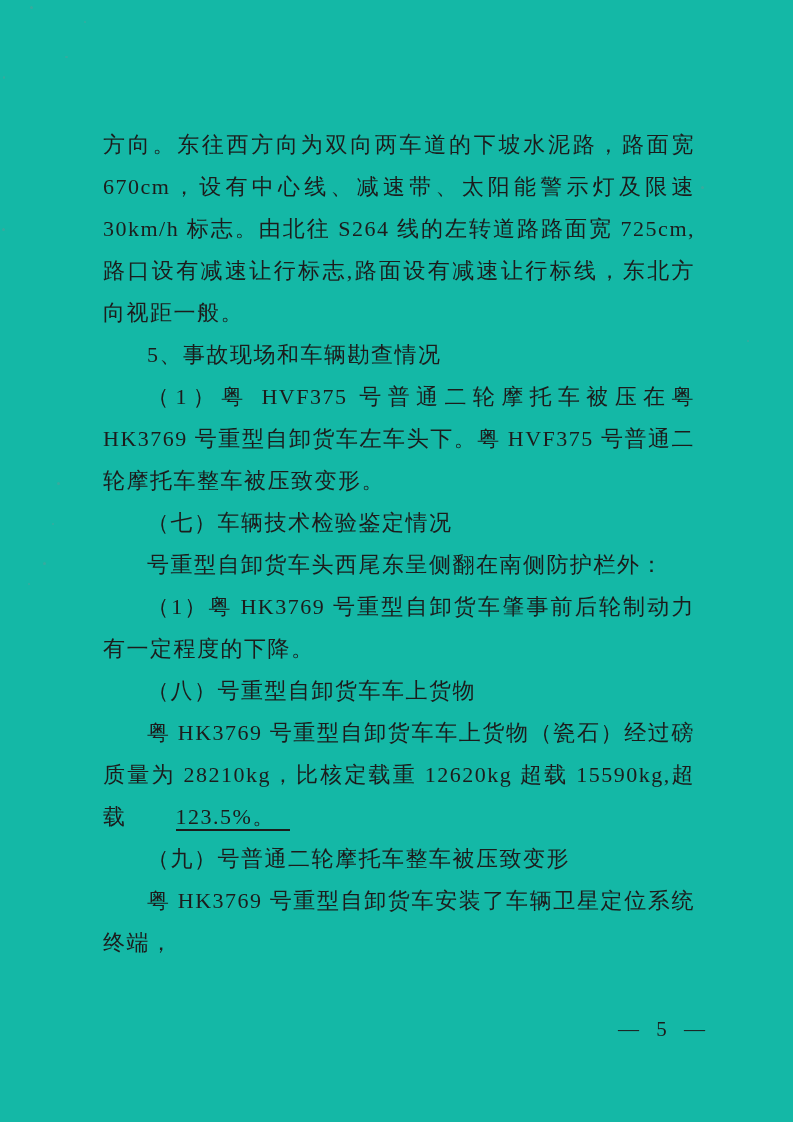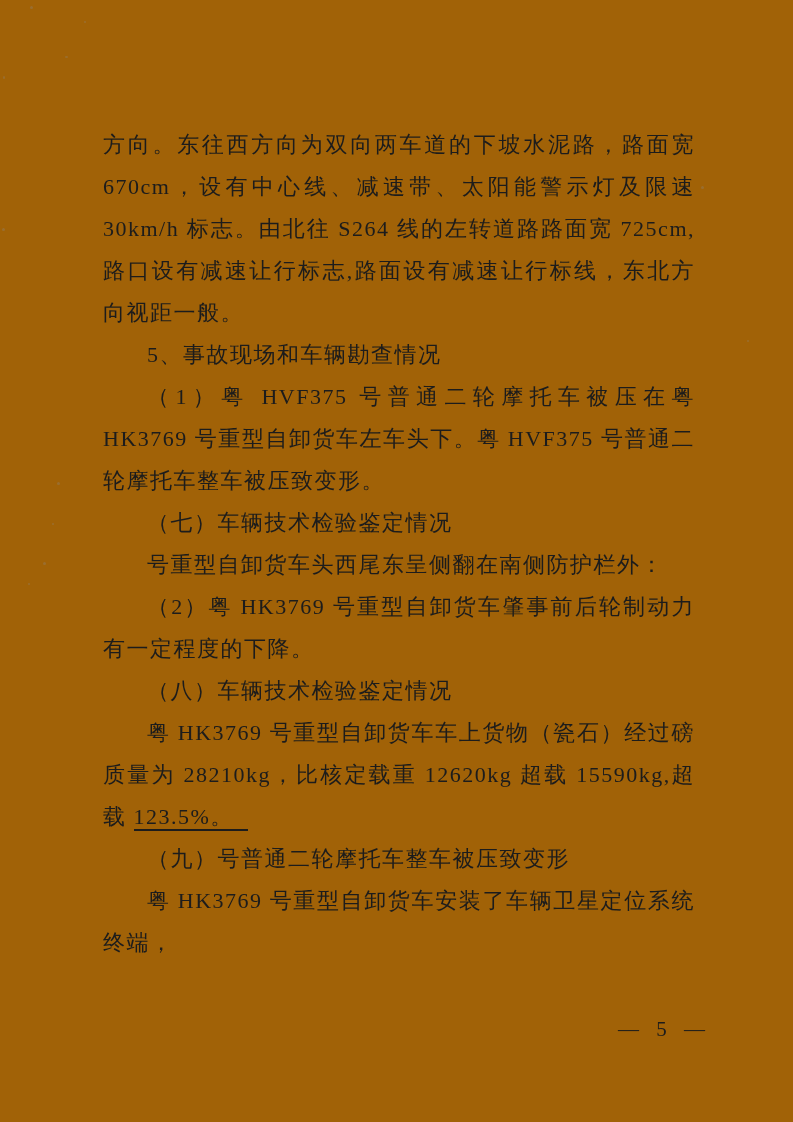--- a/index.html
+++ b/index.html
@@ -10,21 +10,21 @@
     position: relative;
     width: 793px;
     height: 1122px;
     background: #fcfcfc;
     overflow: hidden;
     font-family: "Liberation Serif", serif;
   }
   .scan-page {
     position: absolute;
     inset: 0;
-    background: #a16207;
+    background: #14b8a6;
   }
   .content {
     position: absolute;
     left: 103px;
     top: 124px;
     width: 592px;
     font-size: 22px;
     line-height: 42px;
     letter-spacing: 1.5px;
     color: #1c1c1c;
@@ -36,20 +36,21 @@
   }
   .content p.no-indent {
     text-indent: 0;
   }
   .content p.sec-heading {
     font-weight: 400;
   }
   .underline-seg {
     border-bottom: 2px solid #1c1c1c;
     padding-right: 14px;
+    margin-left: 42px;
   }
   .page-number {
     position: absolute;
     top: 1014px;
     left: 618px;
     font-size: 21px;
     line-height: 30px;
     letter-spacing: 6px;
     color: #1c1c1c;
     white-space: nowrap;
@@ -71,23 +72,23 @@
 
     <p>5、事故现场和车辆勘查情况</p>
 
 
     <p>（1）粤 HVF375 号普通二轮摩托车被压在粤 HK3769 号重型自卸货车左车头下。粤 HVF375 号普通二轮摩托车整车被压致变形。</p>
 
     <p class="sec-heading">（七）车辆技术检验鉴定情况</p>
 
     <p>号重型自卸货车头西尾东呈侧翻在南侧防护栏外：</p>
 
-    <p>（2）粤 HK3769 号重型自卸货车肇事前后轮制动力有一定程度的下降。</p>
+    <p>（1）粤 HK3769 号重型自卸货车肇事前后轮制动力有一定程度的下降。</p>
 
-    <p class="sec-heading">（八）车辆技术检验鉴定情况</p>
+    <p class="sec-heading">（八）号重型自卸货车车上货物</p>
 
     <p><span>粤 HK3769 号重型自卸货车车上货物（瓷石）经过磅质量为 28210kg，比核定载重 12620kg 超载 15590kg,超载 </span><span class="underline-seg">123.5%。</span></p>
 
     <p class="sec-heading">（九）号普通二轮摩托车整车被压致变形</p>
 
     <p>粤 HK3769 号重型自卸货车安装了车辆卫星定位系统终端，</p>
   </div>
 
   <div class="page-number">— 5 —</div>
 

